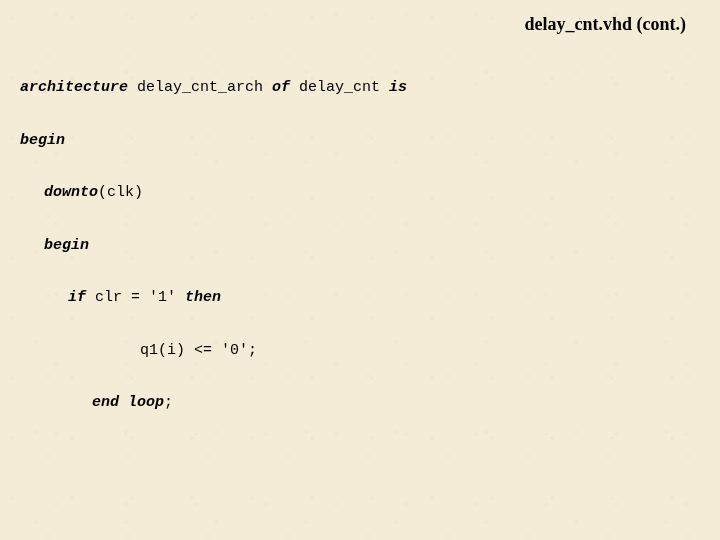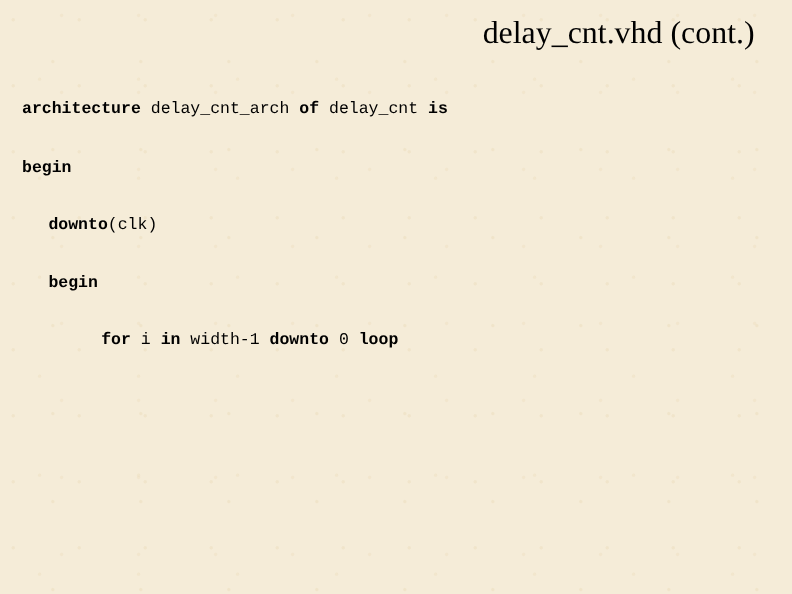--- a/index.html
+++ b/index.html
@@ -17,50 +17,52 @@
     font-family: "Times New Roman", Times, serif;
     box-sizing: border-box;
     overflow: hidden;
   }
   .slide {
     padding: 10px 24px 0 20px;
     box-sizing: border-box;
   }
   .title {
     text-align: right;
-    font-size: 29px;
-    font-weight: normal;
+    font-size: 18px;
+    font-weight: bold;
     color: #000;
     margin: 4px 10px 14px 0;
   }
   .code {
     font-family: "Courier New", Courier, monospace;
     font-size: 15px;
     line-height: 1.75;
     color: #000;
     white-space: pre;
   }
-  .kw { font-weight: bold; }
+  .kw { font-weight: bold; font-style: italic; }
   .ind1 { padding-left: 24px; display:inline-block; }
   .ind2 { padding-left: 48px; display:inline-block; }
   .ind3 { padding-left: 72px; display:inline-block; }
   .ind4 { padding-left: 120px; display:inline-block; }
 </style>
 </head>
 <body>
 
 <div class="slide">
   <div class="title">delay_cnt.vhd (cont.)</div>
 
   <div class="code">
 <div><span class="kw">architecture</span><span> delay_cnt_arch </span><span class="kw">of</span><span> delay_cnt </span><span class="kw">is</span></div>
 <div><span class="kw">begin</span></div>
 <div><span class="ind1"></span><span class="kw">downto</span><span>(clk)</span></div>
 <div><span class="ind1"></span><span class="kw">begin</span></div>
-<div><span class="ind3"></span><span class="kw">for</span><span> i </span><span class="kw">in</span><span> width-1 </span><span class="kw">downto</span><span> 0 </span><span class="kw">loop</span></div>
+<div><span class="ind2"></span><span class="kw">if</span><span> clr = '1' </span><span class="kw">then</span></div>
+<div><span class="ind4"></span><span>q1(i) &lt;= '0';</span></div>
+<div><span class="ind3"></span><span class="kw">end</span><span> </span><span class="kw">loop</span><span>;</span></div>
 
 
 
 
 
 
 
 
   </div>
 </div>

